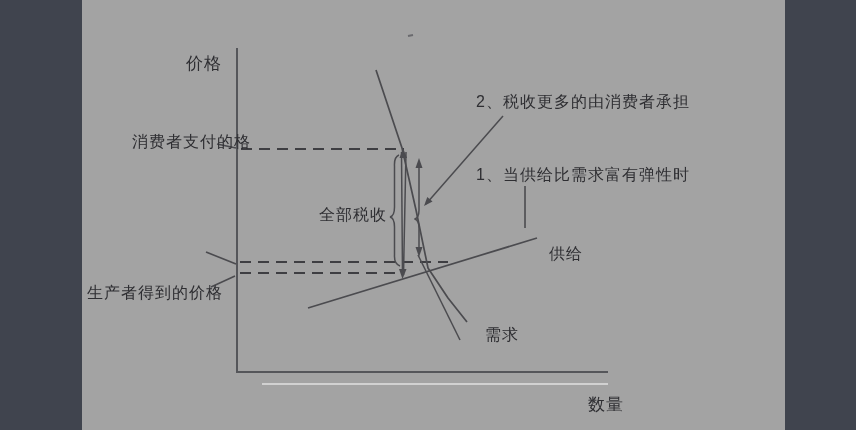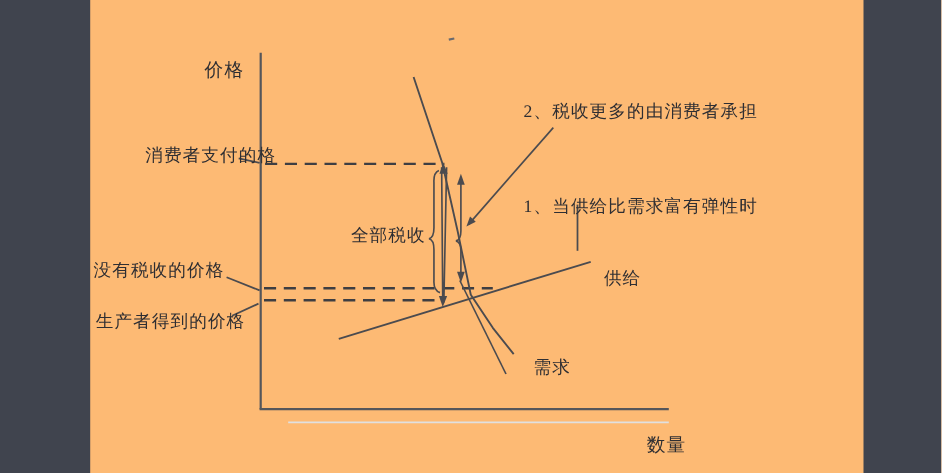--- a/index.html
+++ b/index.html
@@ -1,29 +1,29 @@
 <!DOCTYPE html>
 <html><head>
 <meta charset="utf-8">
 <style>
   html,body{margin:0;padding:0;background:#ffffff;}
-  #stage{position:relative;width:856px;height:430px;overflow:hidden;background:#fdba74;
-         font-family:Liberation Serif, serif;}
+  #stage{position:relative;width:856px;height:430px;overflow:hidden;background:#a3a3a3;
+         font-family:Liberation Sans, sans-serif;}
   .pillar{position:absolute;top:0;height:430px;background:#40444e;}
   #pillar-left{left:0;width:82px;}
   #pillar-right{left:785px;width:71px;}
   #diagram-svg{position:absolute;left:0;top:0;width:856px;height:430px;}
   .label{position:absolute;color:#2e2e32;font-size:16px;letter-spacing:1px;white-space:nowrap;line-height:1.15;}
   #price-axis-label{left:186px;top:54px;font-size:17px;}
   #consumer-price-label{left:91px;top:133px;margin-left:41px;}
   #no-tax-price-label{left:85px;top:238px;}
   #producer-price-label{left:87px;top:284px;text-align:center;}
   #total-tax-label{left:319px;top:206px;}
   #annotation-consumer{left:476px;top:93px;}
-  #annotation-condition{left:476px;top:180px;}
+  #annotation-condition{left:476px;top:166px;}
   #supply-label{left:549px;top:245px;}
   #demand-label{left:485px;top:307px;margin-top:19px;}
   #annotation-producer{left:426px;top:338px;}
   #quantity-axis-label{left:588px;top:395px;font-size:17px;}
 </style>
 </head>
 <body>
 
 <div id="stage">
   <div id="pillar-left" class="pillar"></div>
@@ -62,21 +62,20 @@
 
     <path d="M525,186 L525,228" stroke="#4b4b4f" stroke-width="1.6" fill="none"></path>
 
     <path d="M418,255 L460,340" stroke="#4b4b4f" stroke-width="1.5" fill="none"></path>
 
     <path d="M408,36 L413,35" stroke="#6a6a6e" stroke-width="2" fill="none"></path>
   </svg>
 
   <div id="price-axis-label" class="label">价格</div>
   <div id="consumer-price-label" class="label">消费者支付的格</div>
-  <div id="no-tax-price-label" class="label">没有税收的价格</div>
   <div id="producer-price-label" class="label">生产者得到的价格</div>
   <div id="total-tax-label" class="label">全部税收</div>
   <div id="annotation-consumer" class="label">2、税收更多的由消费者承担</div>
   <div id="annotation-condition" class="label">1、当供给比需求富有弹性时</div>
   <div id="supply-label" class="label">供给</div>
   <div id="demand-label" class="label">需求</div>
   <div id="quantity-axis-label" class="label">数量</div>
 </div>
 
 </body></html>

